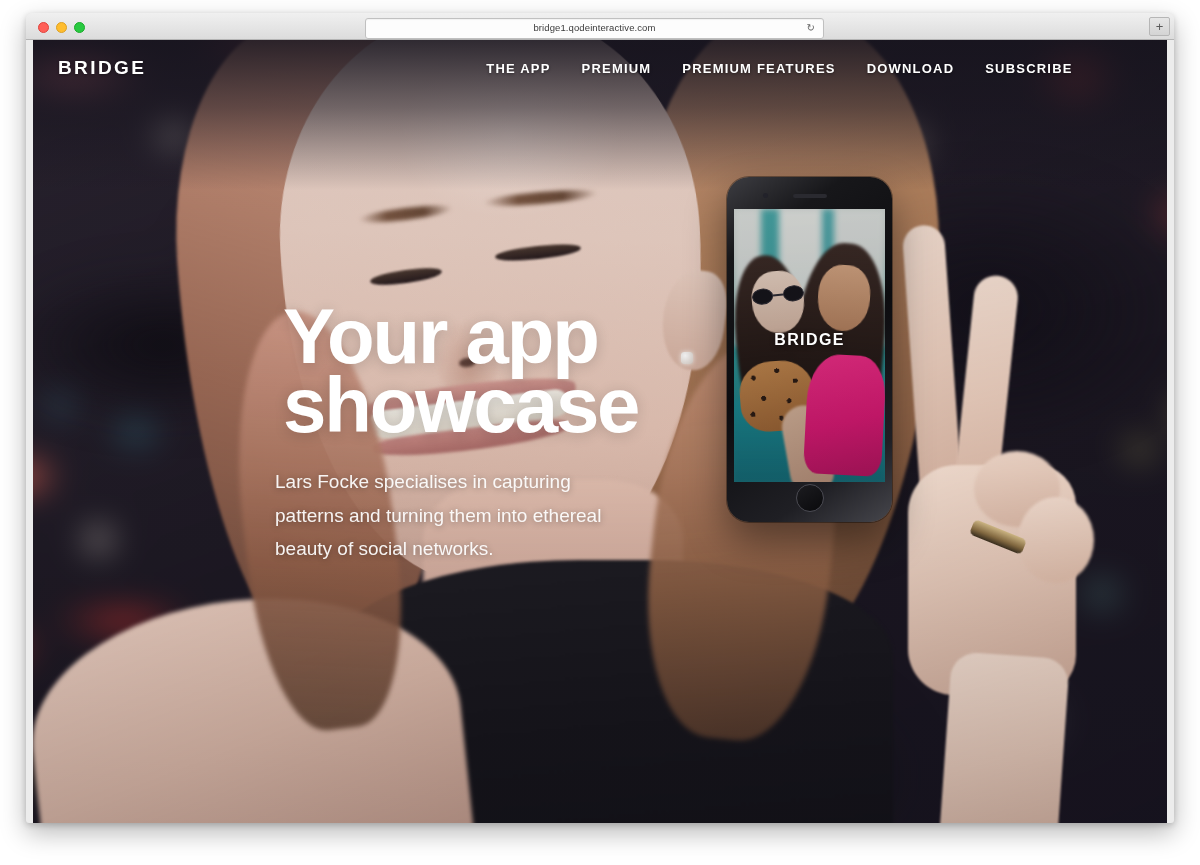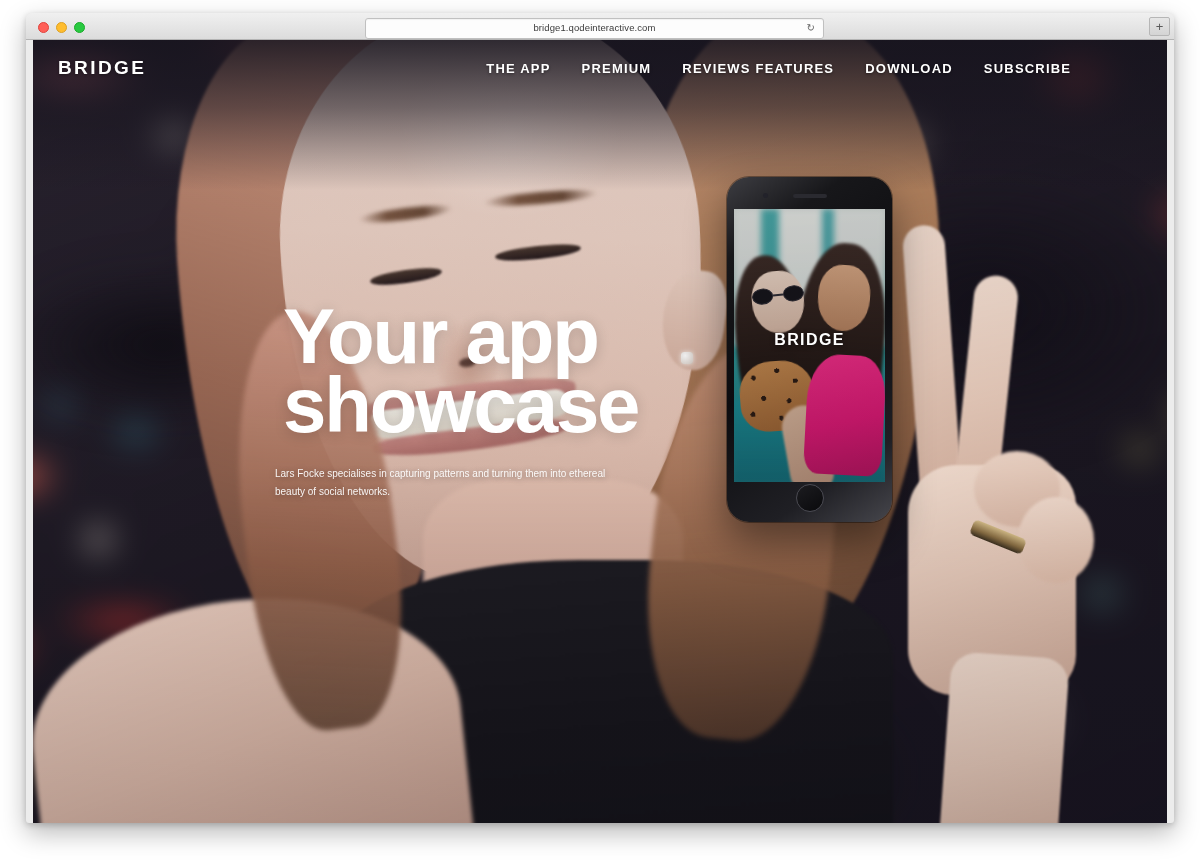--- a/index.html
+++ b/index.html
@@ -320,21 +320,21 @@
     font-size: 78px;
     line-height: 0.88;
     font-weight: bold;
     letter-spacing: -2.2px;
     text-shadow: 0 2px 14px rgba(0,0,0,.18);
     margin-left: 8px;
   }
   #hero-subtitle {
     margin-top: 26px;
     color: rgba(255,255,255,.93);
-    font-size: 10px;
+    font-size: 19px;
     line-height: 1.75;
     max-width: 360px;
     text-shadow: 0 1px 6px rgba(0,0,0,.35);
   }
 
   
   #phone-mockup {
     position: absolute; left: 694px; top: 137px;
     width: 165px; height: 345px;
     background: linear-gradient(145deg,#3d3d42 0%, #17171a 18%, #0c0c0f 50%, #1f1f24 82%, #46464c 100%);
@@ -515,21 +515,21 @@
       <div id="hero-tone"></div>
       <div id="header-shade"></div>
     </div>
 
     <div id="site-header">
       <div id="logo">BRIDGE</div>
 
       <nav id="main-nav">
         <a class="nav-item" href="#">THE APP</a>
         <a class="nav-item" href="#">PREMIUM</a>
-        <a class="nav-item" href="#">REVIEWS FEATURES</a>
+        <a class="nav-item" href="#">PREMIUM FEATURES</a>
         <a class="nav-item" href="#">DOWNLOAD</a>
         <a class="nav-item" href="#">SUBSCRIBE</a>
       </nav>
 
     </div>
 
     <div id="hero-content">
       <h1 id="hero-title">
         <span>Your app</span><br>
         <span>showcase</span>

